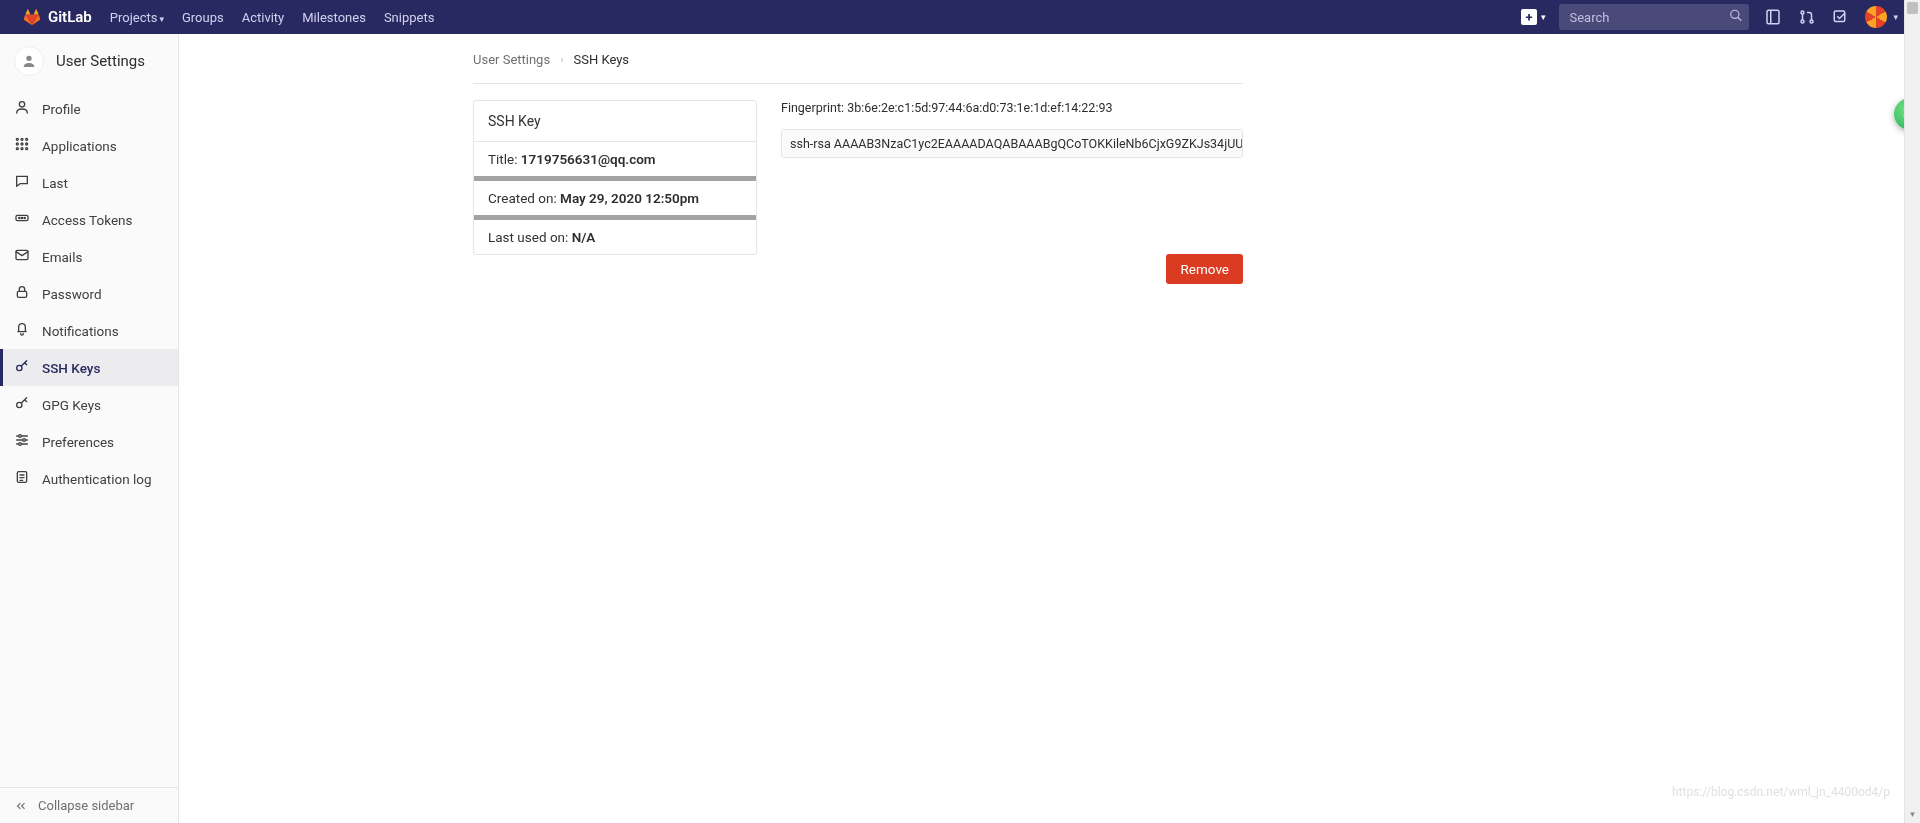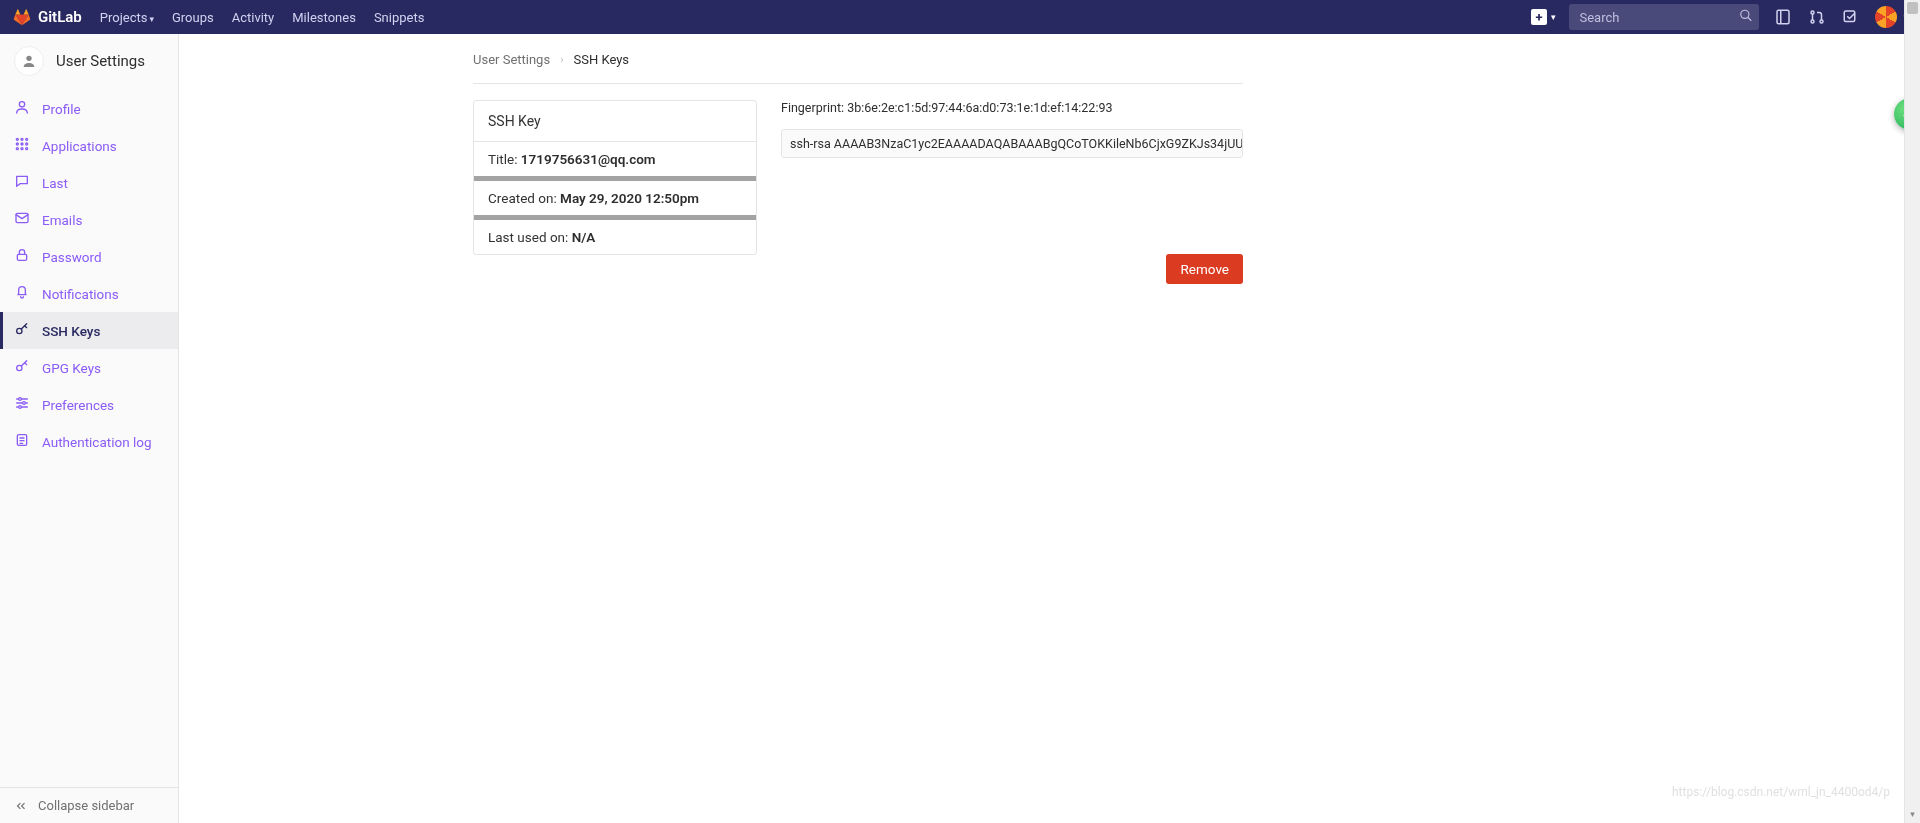--- a/index.html
+++ b/index.html
@@ -1,17 +1,17 @@
 <!DOCTYPE html>
 <html><head>
 <meta charset="utf-8">
 <style>
   * { margin:0; padding:0; box-sizing:border-box; font-family: -apple-system, BlinkMacSystemFont, "Segoe UI", Roboto, Helvetica, Arial, sans-serif; }
   body { background:#fff; color:#2e2e2e; font-size:14px; overflow:hidden; }
-  .topbar { height:34px; background:#292961; display:flex; align-items:center; padding:0 12px; color:#fff; }
+  .topbar { height:34px; background:#292961; display:flex; align-items:center; padding:0 22px; color:#fff; }
   .logo { display:flex; align-items:center; gap:6px; font-weight:600; font-size:15px; margin-right:18px; }
   .logo svg { width:20px; height:20px; }
   .topnav { display:flex; align-items:center; gap:18px; font-size:13px; }
   .topnav a { color:#d1d1f0; text-decoration:none; cursor:pointer; }
   .dropdown-caret { font-size:9px; margin-left:2px; }
   .top-spacer { flex:1; }
   .top-right { display:flex; align-items:center; gap:14px; }
   .plus-btn { display:flex; align-items:center; color:#fff; cursor:pointer; gap:2px; }
   .plus-btn .plus-box { width:16px; height:16px; background:#fff; color:#292961; border-radius:2px; display:flex; align-items:center; justify-content:center; font-weight:bold; font-size:13px; line-height:1; }
   .search-wrap { position:relative; }
@@ -21,21 +21,21 @@
   .top-icon { width:20px; height:20px; color:#d1d1f0; display:flex; align-items:center; justify-content:center; cursor:pointer; }
   .avatar { width:22px; height:22px; border-radius:50%; background: conic-gradient(#e24329 0 60deg,#fca326 60deg 120deg,#e24329 120deg 180deg,#fca326 180deg 240deg,#e24329 240deg 300deg,#fca326 300deg 360deg); cursor:pointer; }
   .avatar-wrap { display:flex; align-items:center; gap:4px; cursor:pointer; }
   .container { display:flex; height:calc(100vh - 34px); }
   .sidebar { width:179px; border-right:1px solid #e5e5e5; display:flex; flex-direction:column; background:#fafafa; position:relative; }
   .side-header { display:flex; align-items:center; gap:12px; padding:12px 14px 14px 14px; }
   .side-avatar { width:30px; height:30px; border-radius:50%; background:#fff; border:1px solid #eee; display:flex; align-items:center; justify-content:center; color:#888; }
   .side-avatar svg { width:16px; height:16px; }
   .side-title { font-size:15px; color:#2e2e2e; }
   .side-list { list-style:none; flex:1; overflow-y:auto; }
-  .side-list li { display:flex; align-items:center; gap:12px; padding:9px 14px; color:#8b5cf6; font-size:13.5px; cursor:pointer; }
+  .side-list li { display:flex; align-items:center; gap:12px; padding:9px 14px; color:#404040; font-size:13.5px; cursor:pointer; }
   .side-list li.active { background:#ececef; color:#292961; border-left:3px solid #292961; padding-left:11px; font-weight:500; }
   .side-list li svg { width:16px; height:16px; flex-shrink:0; }
   .side-footer { border-top:1px solid #e5e5e5; padding:10px 14px; display:flex; align-items:center; gap:10px; color:#707070; font-size:13px; cursor:pointer; background:#fafafa; }
   .side-footer svg { width:14px; height:14px; }
   .main { flex:1; overflow-y:auto; padding:0; position:relative; }
   .main-inner { max-width:790px; margin:0 0 0 294px; padding-right:20px; }
   .breadcrumb { display:flex; align-items:center; gap:10px; font-size:13px; color:#707070; padding:18px 0 16px 0; }
   .breadcrumb .sep { color:#bbb; font-size:11px; }
   .breadcrumb .current { color:#2e2e2e; }
   .hr { height:1px; background:#e5e5e5; margin-bottom:16px; }
@@ -159,20 +159,29 @@
           <span>Applications</span>
         </li>
         <li>
           <span><svg width="16" height="16" viewBox="0 0 24 24" fill="none" stroke="currentColor" stroke-width="2" stroke-linecap="round" stroke-linejoin="round">
               <path d="M4 5h16v11H9l-5 4V5z"></path>
             </svg></span>
           <span>Last</span>
         </li>
         <li>
           <span><svg width="16" height="16" viewBox="0 0 24 24" fill="none" stroke="currentColor" stroke-width="2" stroke-linecap="round" stroke-linejoin="round">
+              <rect x="3" y="8" width="18" height="8" rx="2"></rect>
+              <circle cx="8" cy="12" r="1"></circle>
+              <circle cx="12" cy="12" r="1"></circle>
+              <circle cx="16" cy="12" r="1"></circle>
+            </svg></span>
+          <span>Access Tokens</span>
+        </li>
+        <li>
+          <span><svg width="16" height="16" viewBox="0 0 24 24" fill="none" stroke="currentColor" stroke-width="2" stroke-linecap="round" stroke-linejoin="round">
               <rect x="3" y="5" width="18" height="14" rx="2"></rect>
               <path d="M3 7l9 6 9-6"></path>
             </svg></span>
           <span>Emails</span>
         </li>
         <li>
           <span><svg width="16" height="16" viewBox="0 0 24 24" fill="none" stroke="currentColor" stroke-width="2" stroke-linecap="round" stroke-linejoin="round">
               <rect x="5" y="11" width="14" height="9" rx="2"></rect>
               <path d="M8 11V8a4 4 0 0 1 8 0v3"></path>
             </svg></span>

